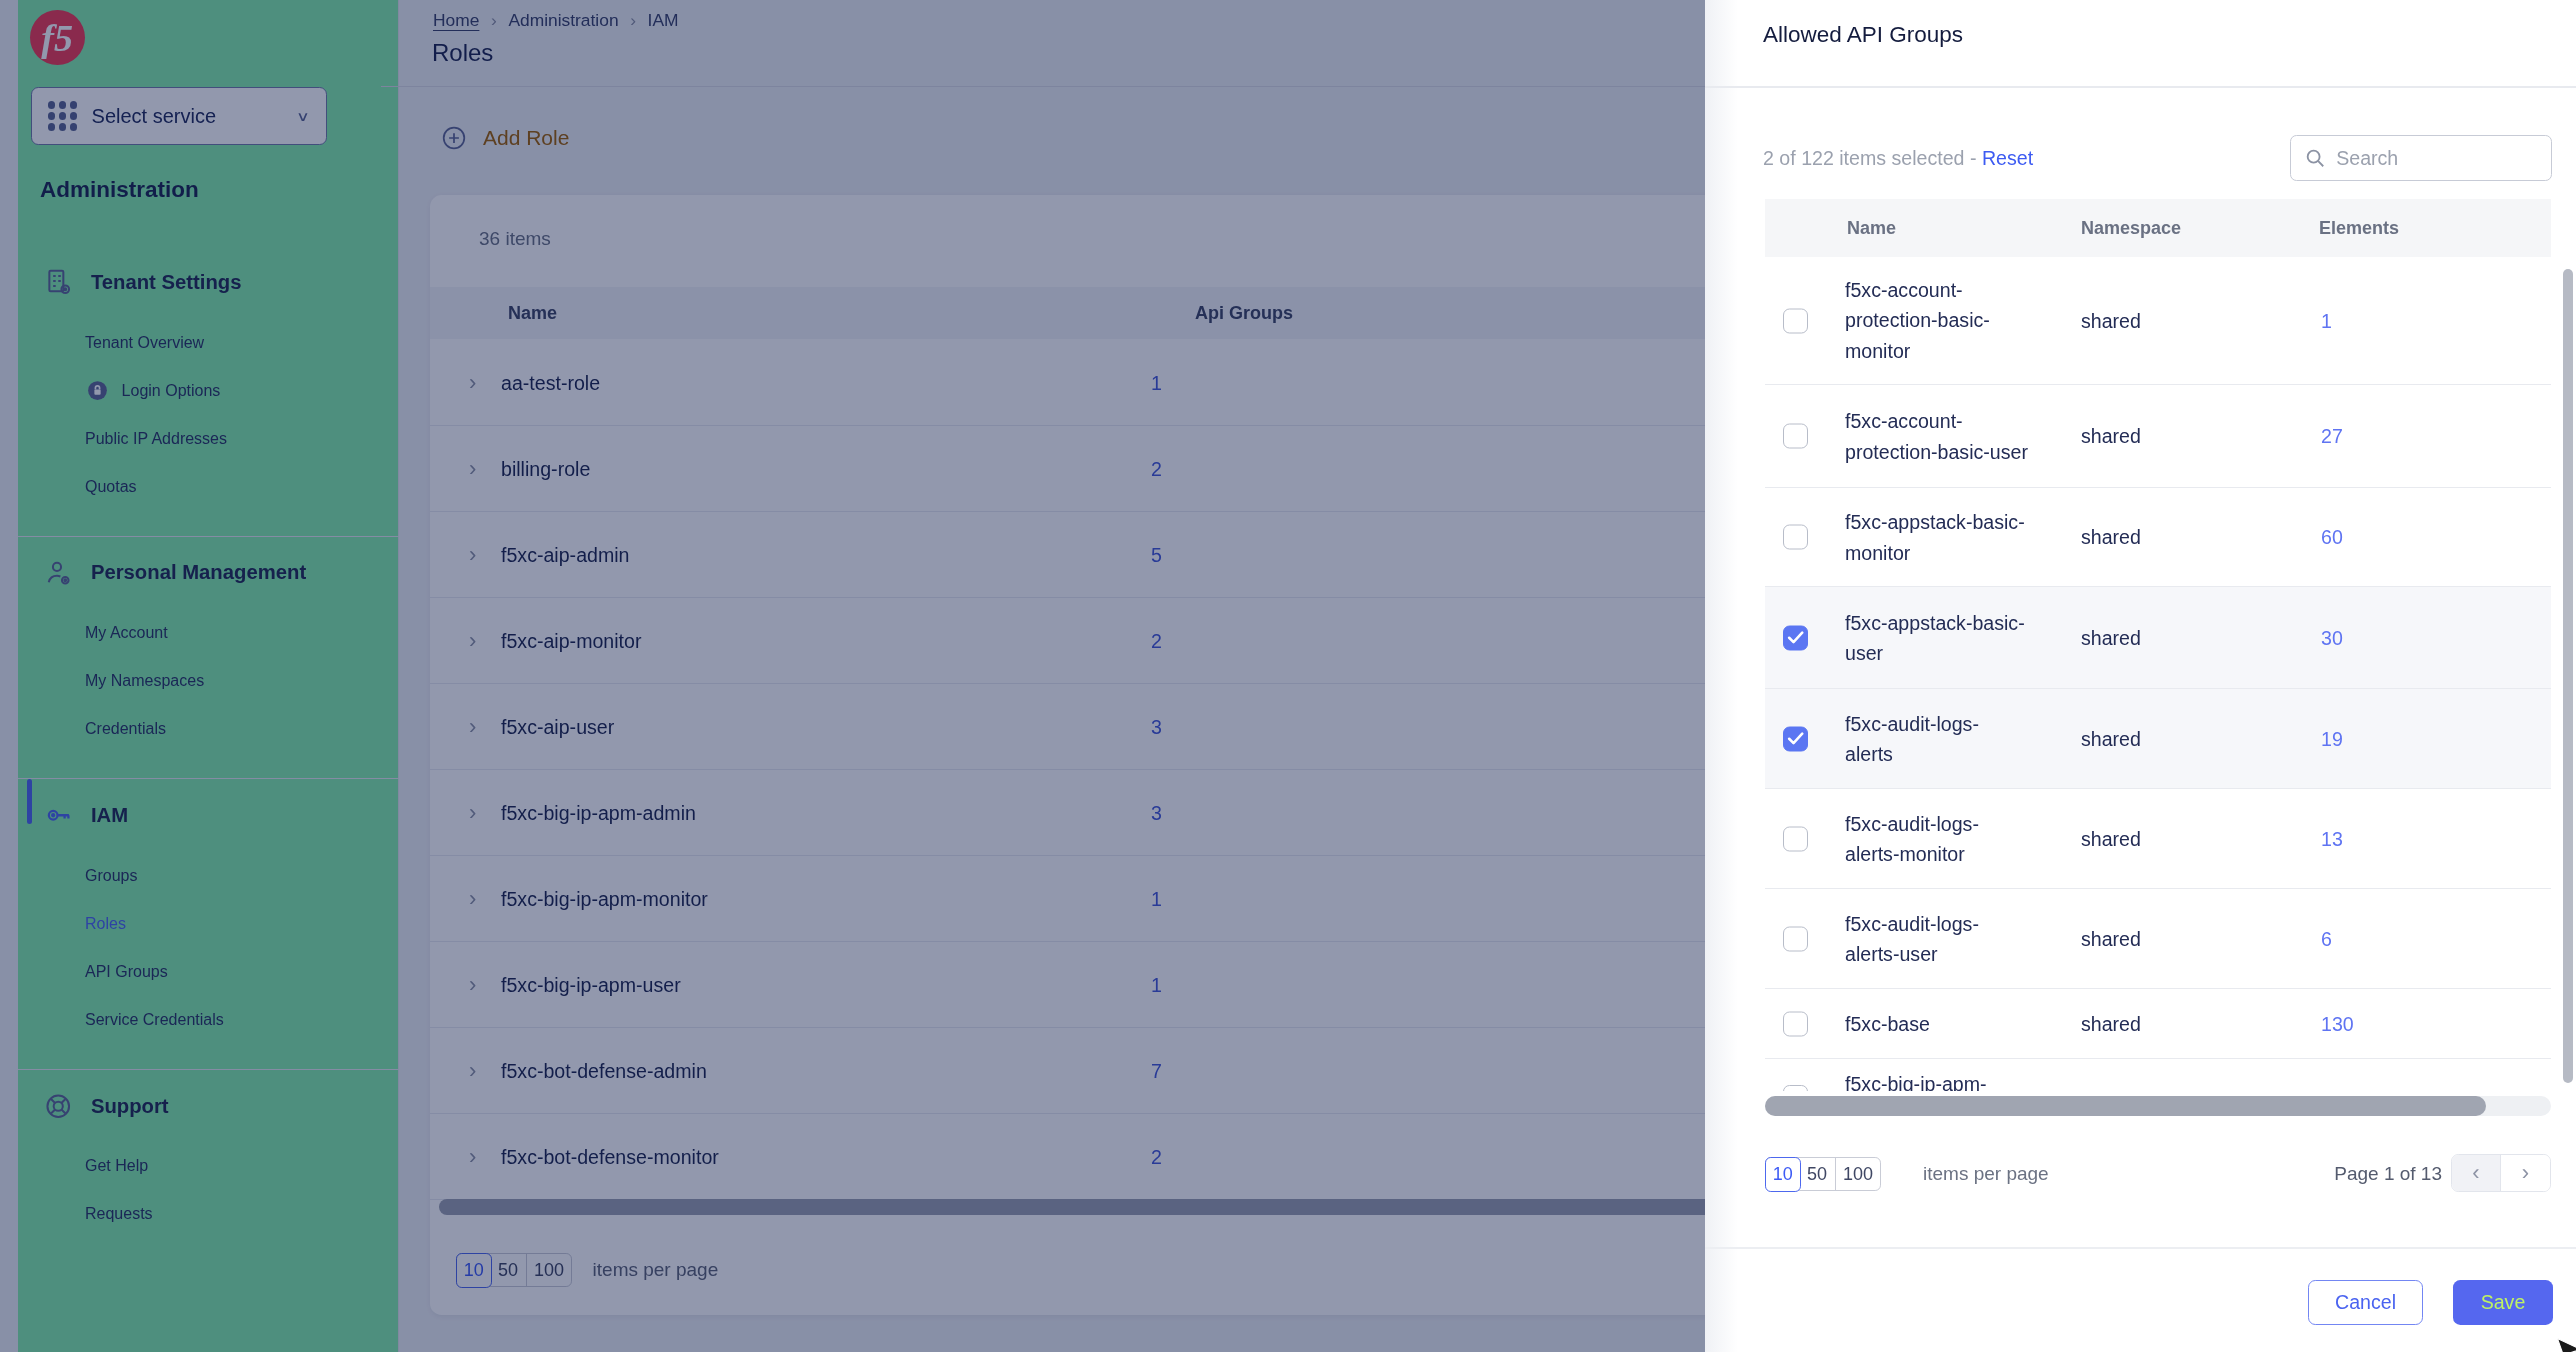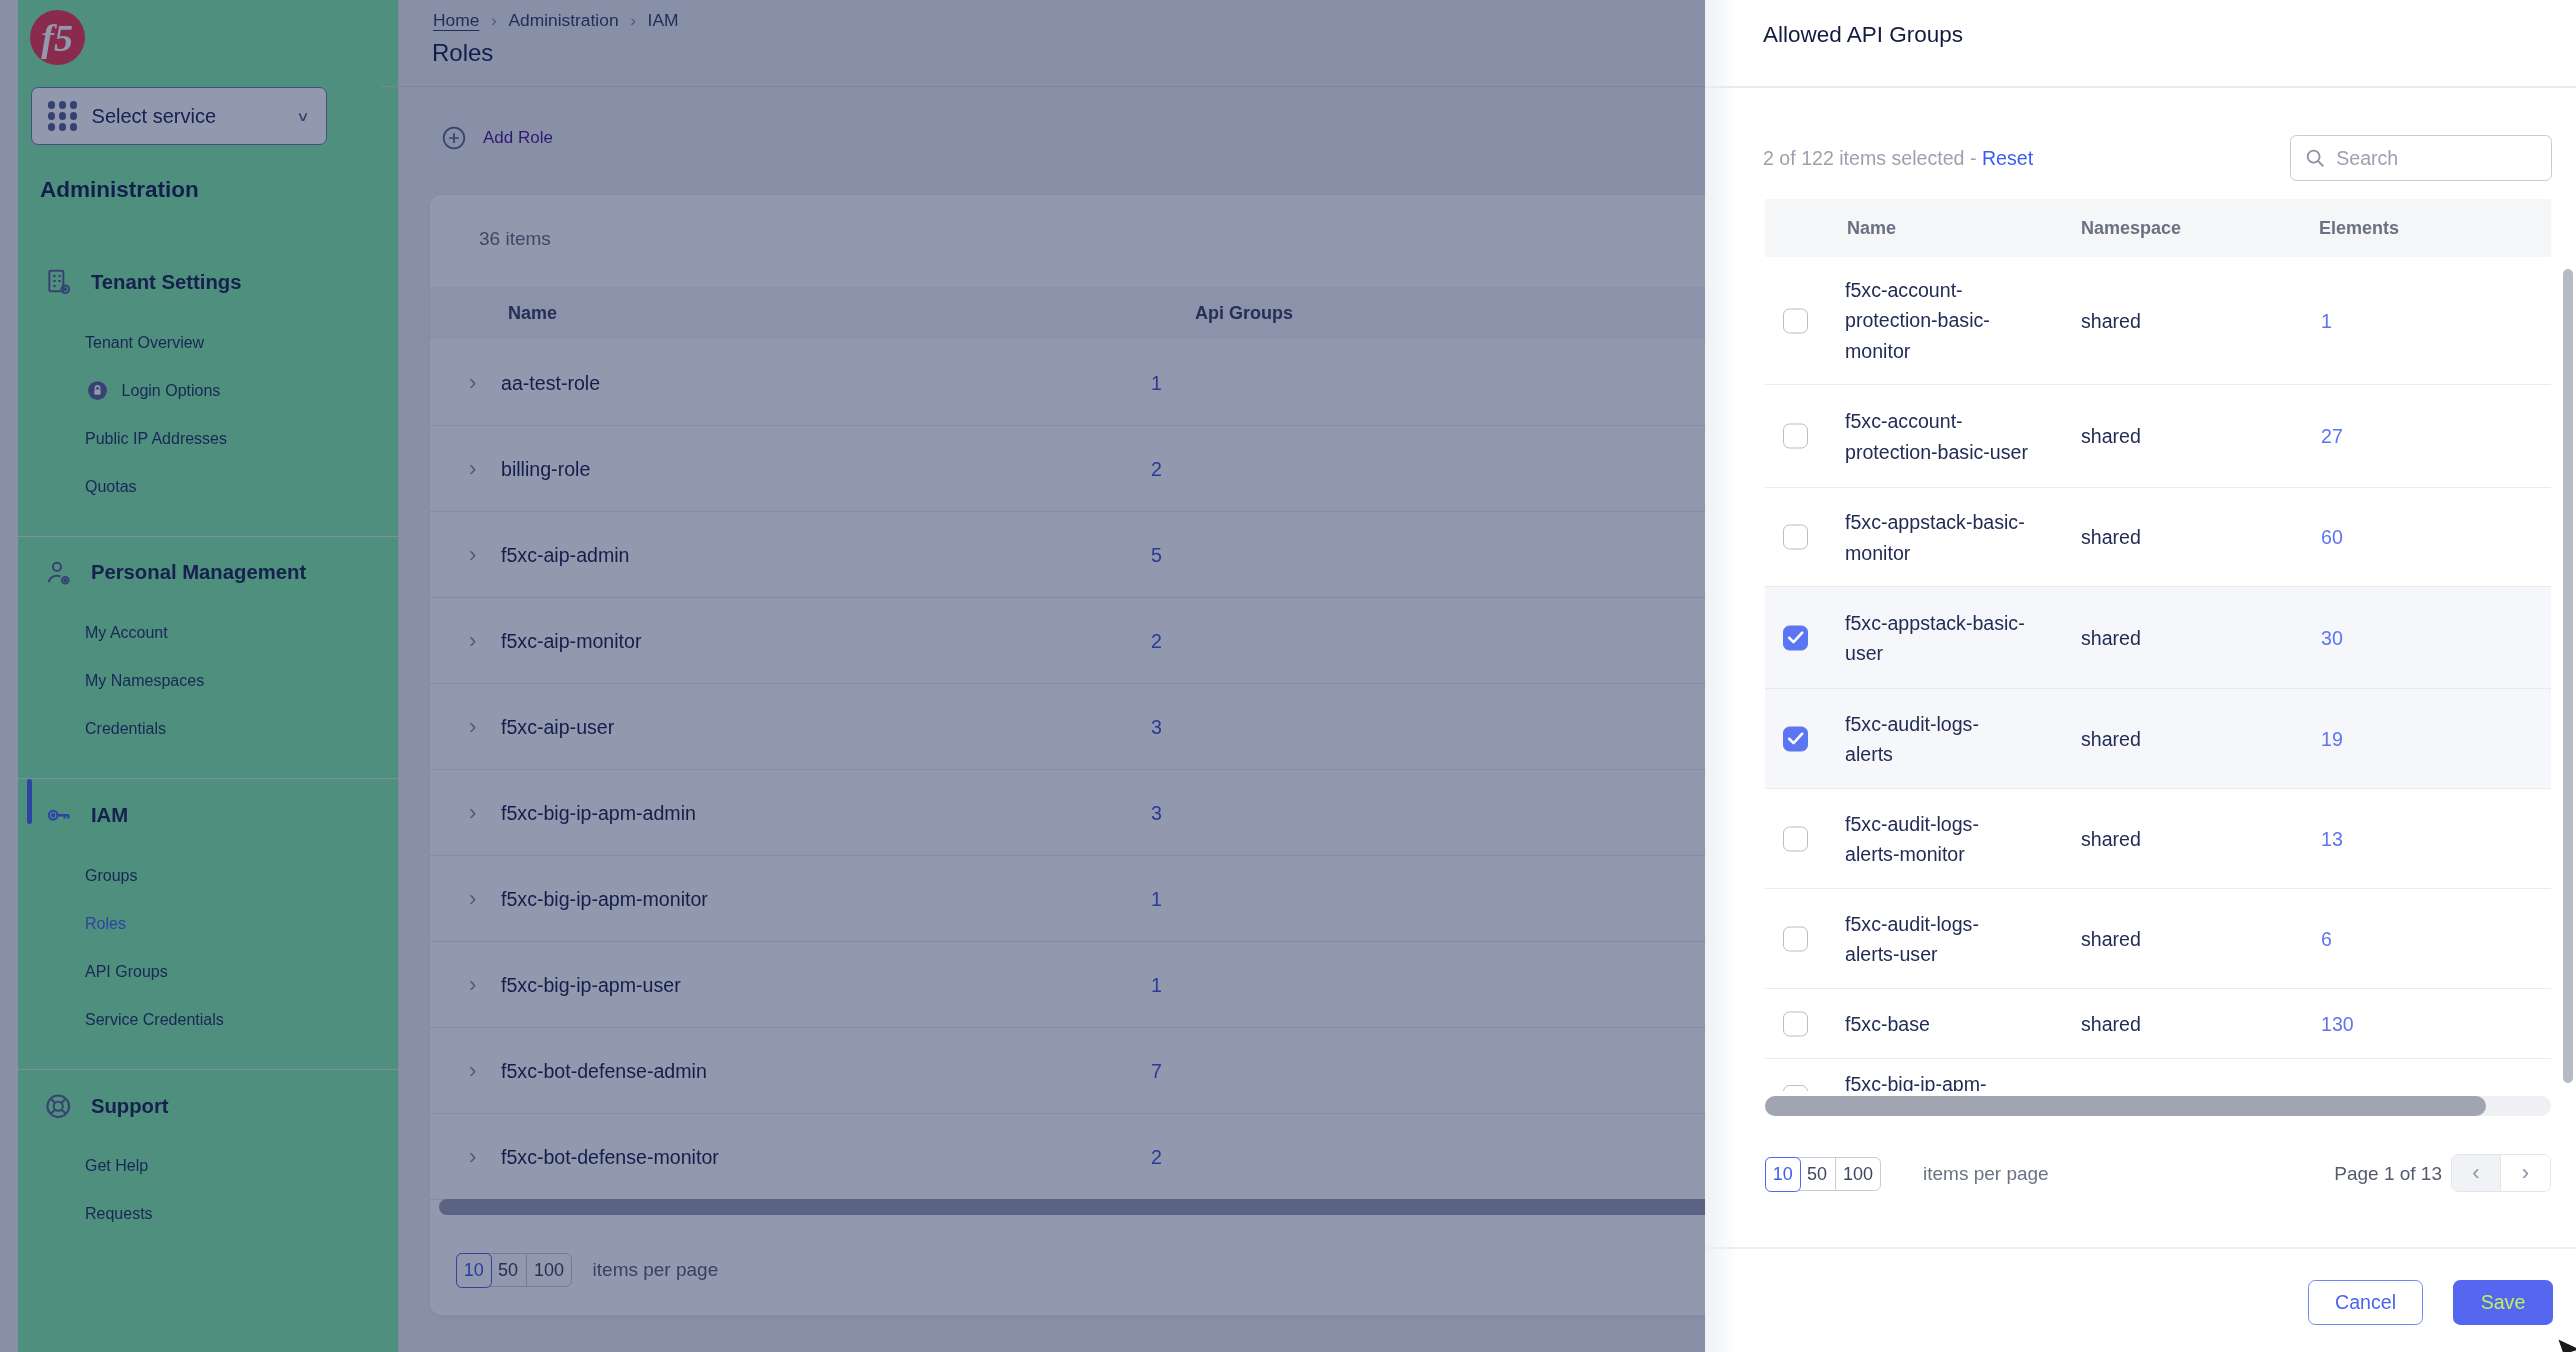--- a/index.html
+++ b/index.html
@@ -50,21 +50,21 @@
   
   #main { position:absolute; left:381px; top:0; width:1373px; height:1353px; }
   .breadcrumb { position:absolute; left:52px; top:10.2px; display:flex; align-items:center; gap:11.6px;
     font-size:17.4px; color:#39436b; }
   .breadcrumb .bc-sep { color:#8a90a3; font-size:17.4px; }
   .bc-home { text-decoration:underline; text-underline-offset:3.6px; cursor:pointer; }
   .page-title { position:absolute; left:51px; top:39px; font-size:24px; font-weight:500; color:#1b2550; }
   .main-divider { position:absolute; left:0; top:86px; width:1373px; height:0.7px; background:#d9dce4; }
   .add-role { position:absolute; left:60px; top:125px; display:flex; align-items:center; gap:16px; cursor:pointer; }
   .add-role .plus-circle { width:26px; height:26px; color:#5d6795; }
-  .add-role-label { font-size:17px; font-weight:500; color:#4c1d95; }
+  .add-role-label { font-size:21px; font-weight:500; color:#a16207; }
   .card { position:absolute; left:49px; top:195px; width:1315px; height:1120px;
     background:#ffffff; border-radius:11.6px; box-shadow:0 1.5px 5.8px rgba(20,30,70,.06); }
   .items-count { position:absolute; left:49px; top:33px; font-size:19px; color:#6a7285; }
   .m-head { position:absolute; left:0; top:92px; width:1315px; height:52px; background:#f3f4f8;
     font-size:18px; font-weight:700; color:#3d4667; }
   .m-head .h-name { position:absolute; left:78px; top:50%; transform:translateY(-50%); }
   .m-head .h-api { position:absolute; left:765px; top:50%; transform:translateY(-50%); }
   .m-rows { position:absolute; left:0; top:145px; width:1315px; }
   .mrow { position:relative; height:86px; border-bottom:1.5px solid #e8eaf0; }
   .mrow .expander { position:absolute; left:39px; top:50%; transform:translateY(-50%);

